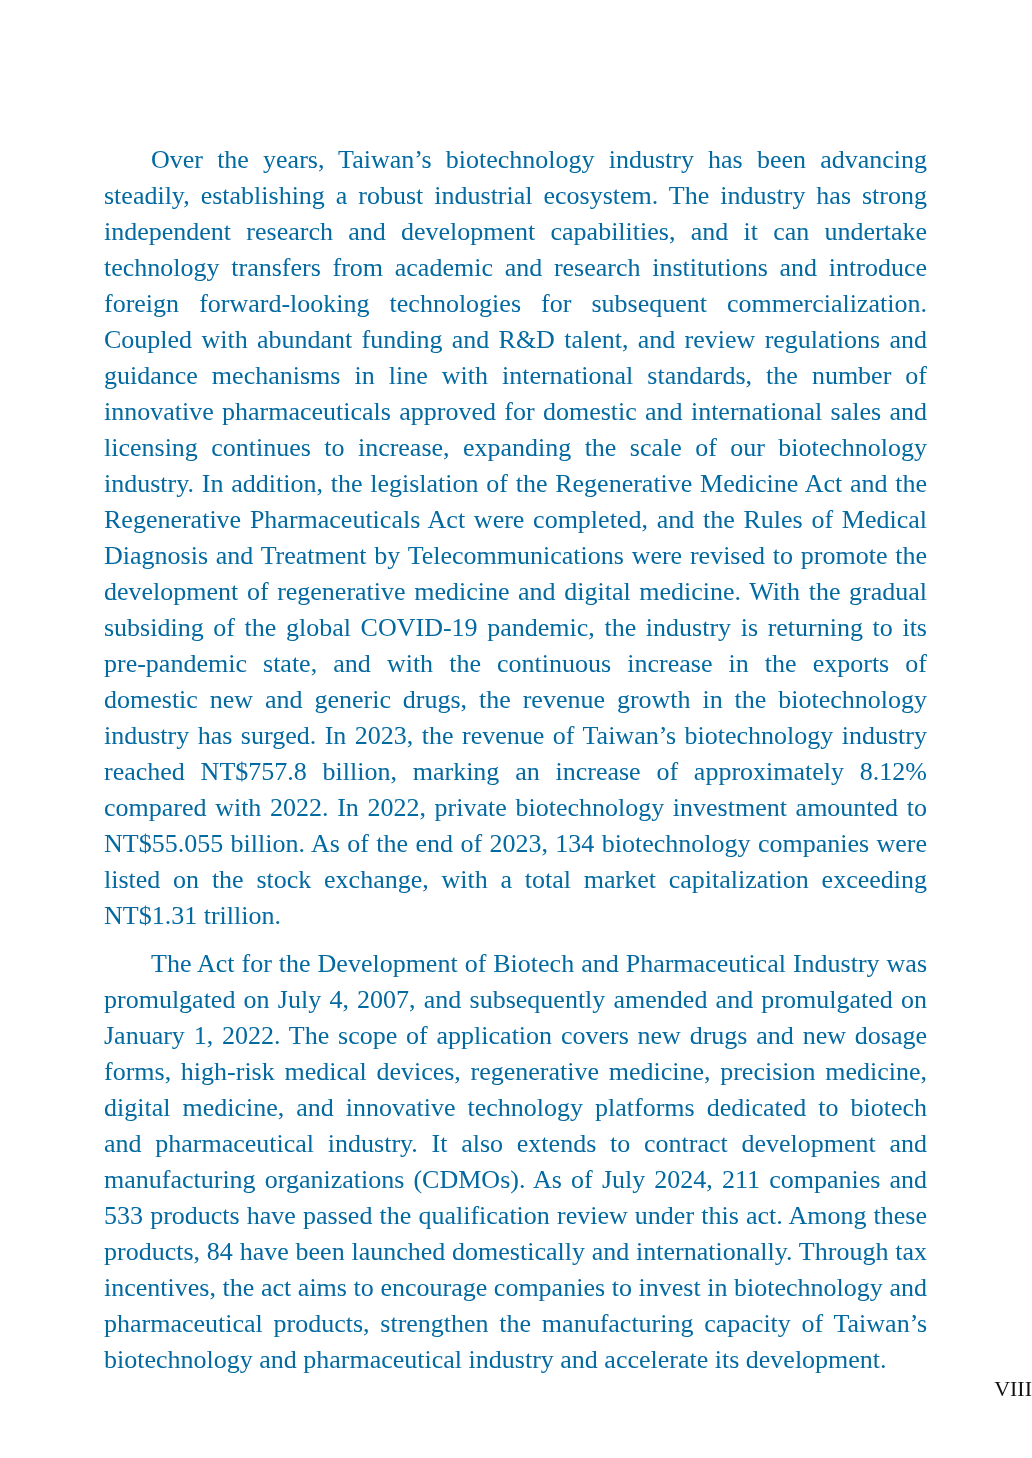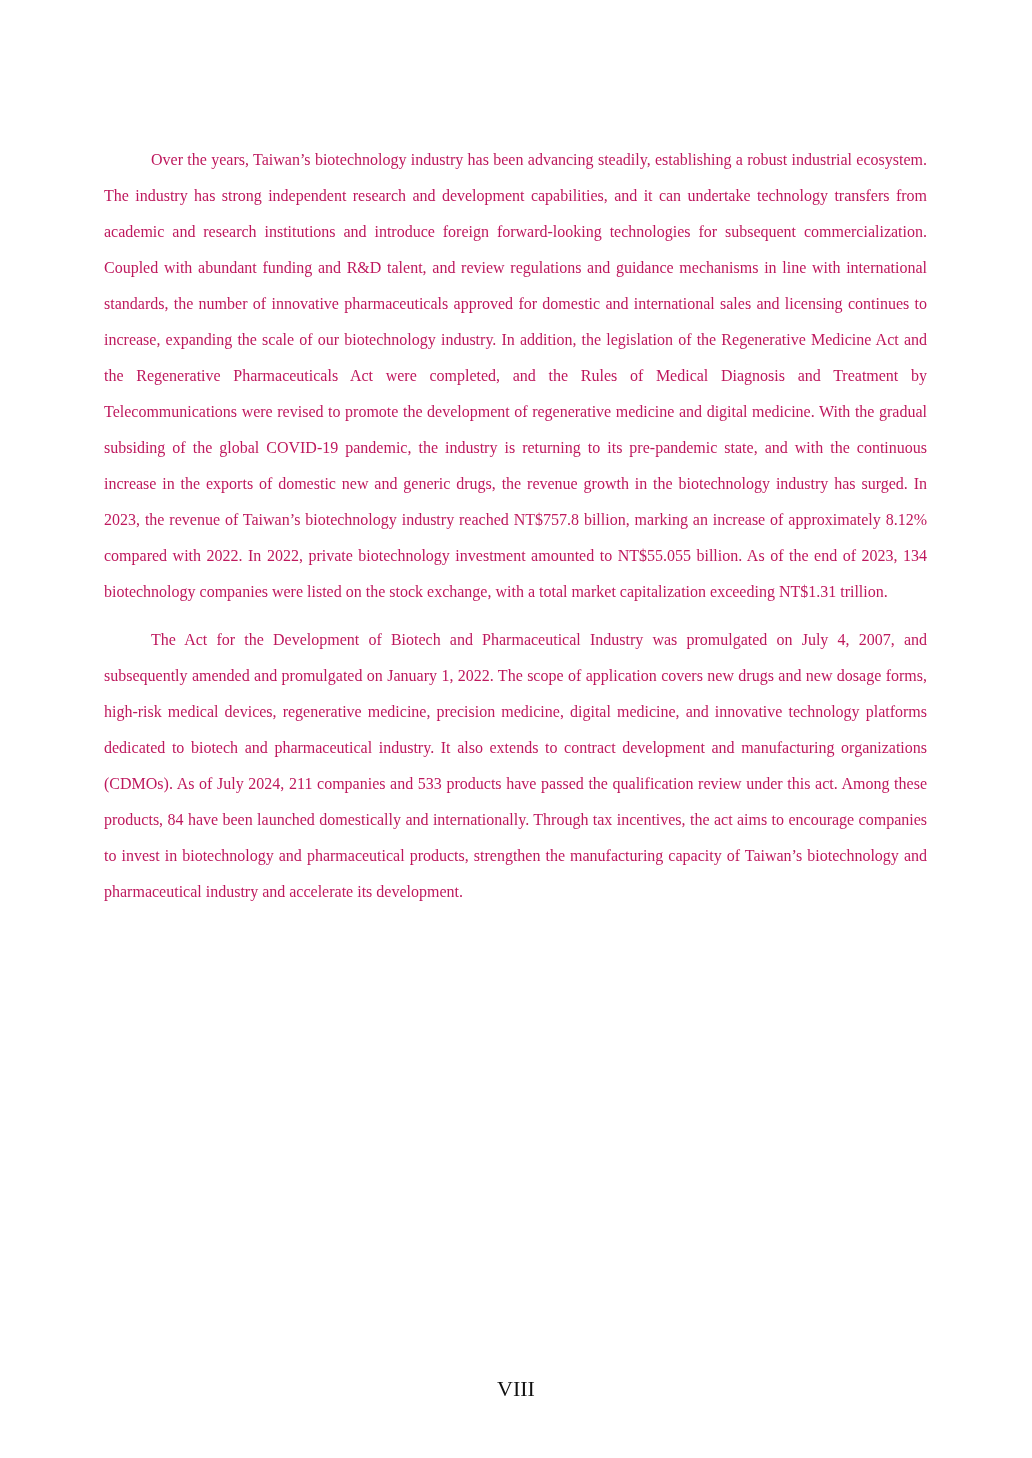--- a/index.html
+++ b/index.html
@@ -1,29 +1,29 @@
 <!DOCTYPE html>
 <html><head>
 <meta charset="utf-8">
 <style>
   html, body { margin: 0; padding: 0; background: #ffffff; }
   body { width: 1032px; height: 1458px; position: relative; overflow: hidden; }
   .page { position: absolute; left: 104px; top: 142px; width: 823px; }
   .para {
     font-family: "Liberation Serif", serif;
-    font-size: 16px;
+    font-size: 26px;
     line-height: 36px;
-    color: #be185d;
+    color: #0369a1;
     text-align: justify;
     text-indent: 47px;
     margin: 0 0 12px 0;
   }
   .page-number {
     position: absolute; left: 0; width: 1032px; top: 1376px;
-    text-align: center;
+    text-align: right;
     font-family: "Liberation Serif", serif;
     font-size: 22px; color: #111111;
   }
 </style>
 </head>
 <body>
 
 <div class="page">
   <p class="para">Over the years, Taiwan’s biotechnology industry has been advancing steadily, establishing a robust industrial ecosystem. The industry has strong independent research and development capabilities, and it can undertake technology transfers from academic and research institutions and introduce foreign forward-looking technologies for subsequent commercialization. Coupled with abundant funding and R&amp;D talent, and review regulations and guidance mechanisms in line with international standards, the number of innovative pharmaceuticals approved for domestic and international sales and licensing continues to increase, expanding the scale of our biotechnology industry. In addition, the legislation of the Regenerative Medicine Act and the Regenerative Pharmaceuticals Act were completed, and the Rules of Medical Diagnosis and Treatment by Telecommunications were revised to promote the development of regenerative medicine and digital medicine. With the gradual subsiding of the global COVID-19 pandemic, the industry is returning to its pre-pandemic state, and with the continuous increase in the exports of domestic new and generic drugs, the revenue growth in the biotechnology industry has surged. In 2023, the revenue of Taiwan’s biotechnology industry reached NT$757.8 billion, marking an increase of approximately 8.12% compared with 2022. In 2022, private biotechnology investment amounted to NT$55.055 billion. As of the end of 2023, 134 biotechnology companies were listed on the stock exchange, with a total market capitalization exceeding NT$1.31 trillion.</p>
   <p class="para">The Act for the Development of Biotech and Pharmaceutical Industry was promulgated on July 4, 2007, and subsequently amended and promulgated on January 1, 2022. The scope of application covers new drugs and new dosage forms, high-risk medical devices, regenerative medicine, precision medicine,  digital medicine, and innovative technology platforms dedicated to biotech and pharmaceutical industry. It also extends to contract development and manufacturing organizations (CDMOs). As of July 2024, 211 companies and 533 products have passed the qualification review under this act. Among these products, 84 have been launched domestically and internationally. Through tax incentives, the act aims to encourage companies to invest in biotechnology and pharmaceutical products, strengthen the manufacturing capacity of Taiwan’s biotechnology and pharmaceutical industry and accelerate its development.</p>

